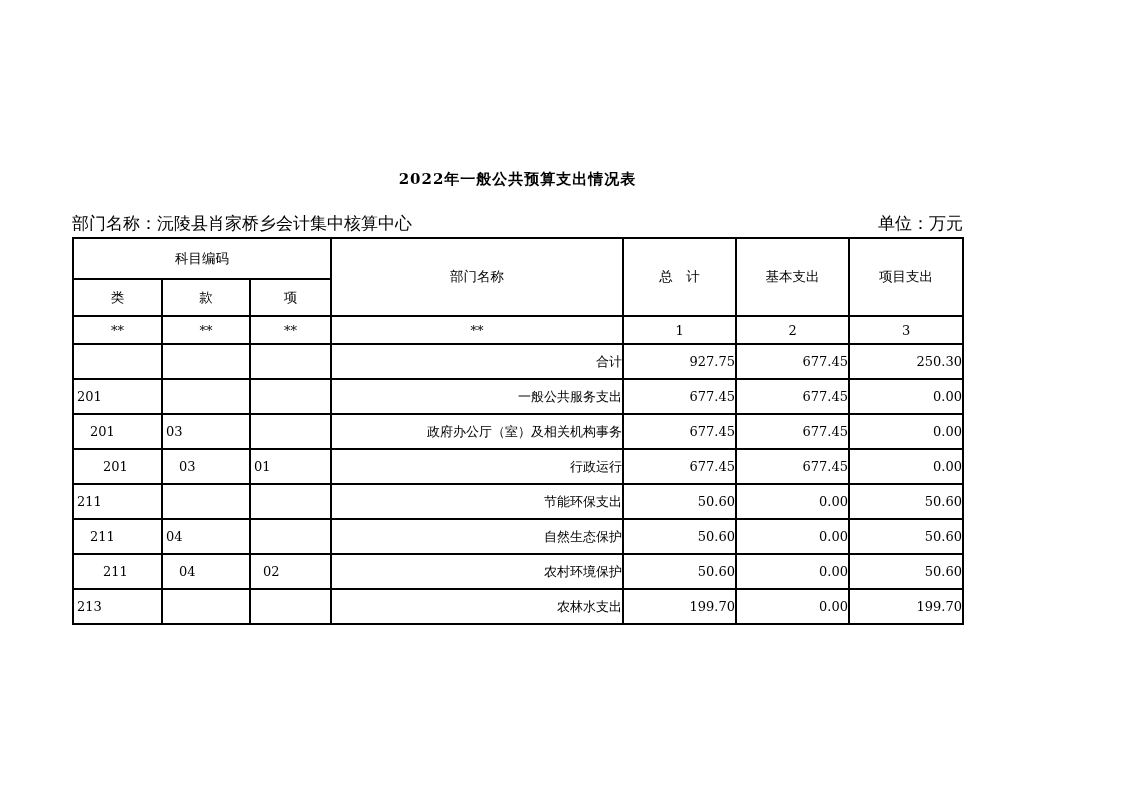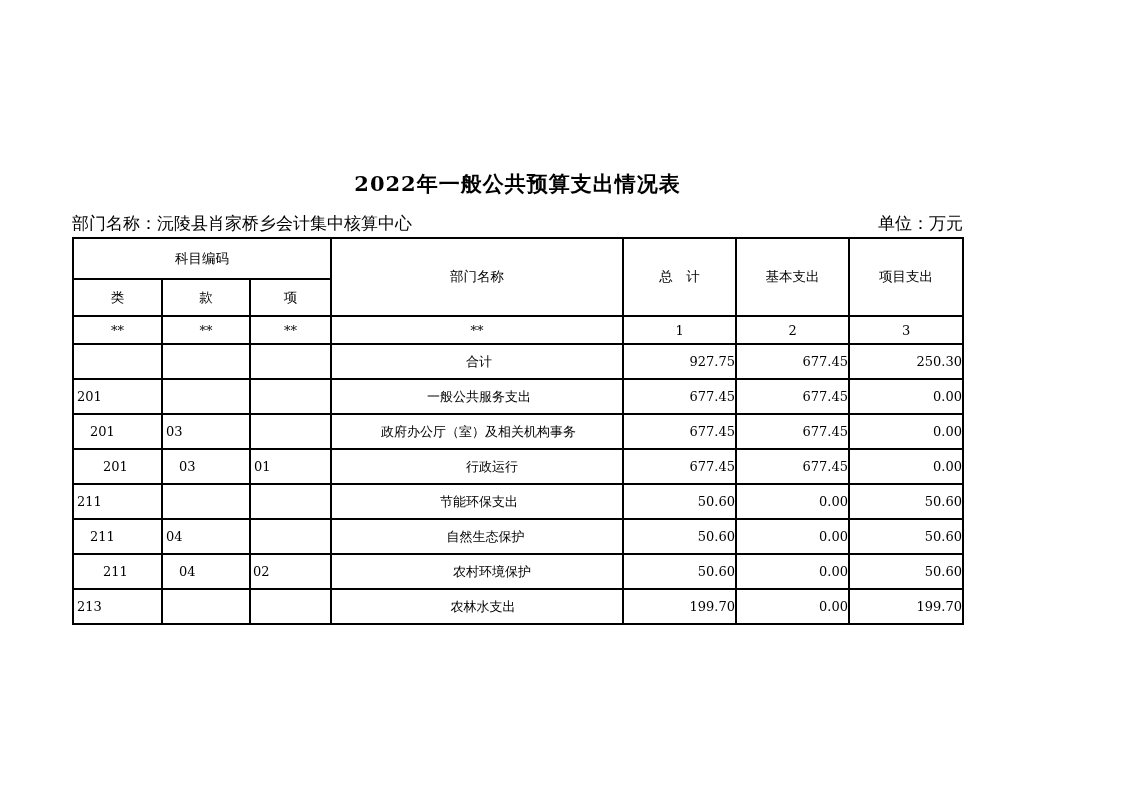--- a/index.html
+++ b/index.html
@@ -14,21 +14,21 @@
     font-family: "DejaVu Serif", "Liberation Serif", serif;
     color: #000000;
     overflow: hidden;
   }
   .page-title {
     position: absolute;
     left: 72px;
     top: 170px;
     width: 891px;
     text-align: center;
-    font-size: 21px;
+    font-size: 15px;
     font-weight: bold;
     letter-spacing: 1px;
   }
   .meta-row {
     position: absolute;
     left: 72px;
     top: 212px;
     width: 891px;
     display: flex;
     justify-content: space-between;
@@ -52,21 +52,21 @@
     white-space: nowrap;
     font-weight: normal;
   }
   tr.hrow1 { height: 41px; }
   tr.hrow2 { height: 37px; }
   tr.mask  { height: 28px; }
   tr.drow  { height: 35px; }
   th.hd { text-align: center; font-size: 13.5px; }
   td.c-mask { text-align: center; font-size: 13px; }
   td.c-code { text-align: left; }
-  td.c-name { text-align: center; }
+  td.c-name { text-align: right; }
   td.c-num  { text-align: right; padding-right: 4px; }
 </style>
 </head>
 <body>
 
 <div class="page-title">2022年一般公共预算支出情况表</div>
 
 <div class="meta-row">
   <span>部门名称：沅陵县肖家桥乡会计集中核算中心</span>
   <span>单位：万元</span>
@@ -156,21 +156,21 @@
     <td class="c-code" style="padding-left: 3px;">04</td>
     <td class="c-code" style="padding-left: 3px;"></td>
     <td class="c-name" style="padding-left: 17px;">自然生态保护</td>
     <td class="c-num">50.60</td>
     <td class="c-num">0.00</td>
     <td class="c-num">50.60</td>
   </tr>
       <tr class="drow">
     <td class="c-code" style="padding-left: 29px;">211</td>
     <td class="c-code" style="padding-left: 16px;">04</td>
-    <td class="c-code" style="padding-left: 2px; border-radius: 13px;">02</td>
+    <td class="c-code" style="padding-left: 12px; border-radius: 13px;">02</td>
     <td class="c-name" style="padding-left: 30px; font-family: Liberation Mono, monospace;">农村环境保护</td>
     <td class="c-num">50.60</td>
     <td class="c-num">0.00</td>
     <td class="c-num">50.60</td>
   </tr>
       <tr class="drow">
     <td class="c-code" style="padding-left: 3px;">213</td>
     <td class="c-code" style="padding-left: 3px;"></td>
     <td class="c-code" style="padding-left: 3px;"></td>
     <td class="c-name" style="padding-left: 12px;">农林水支出</td>

